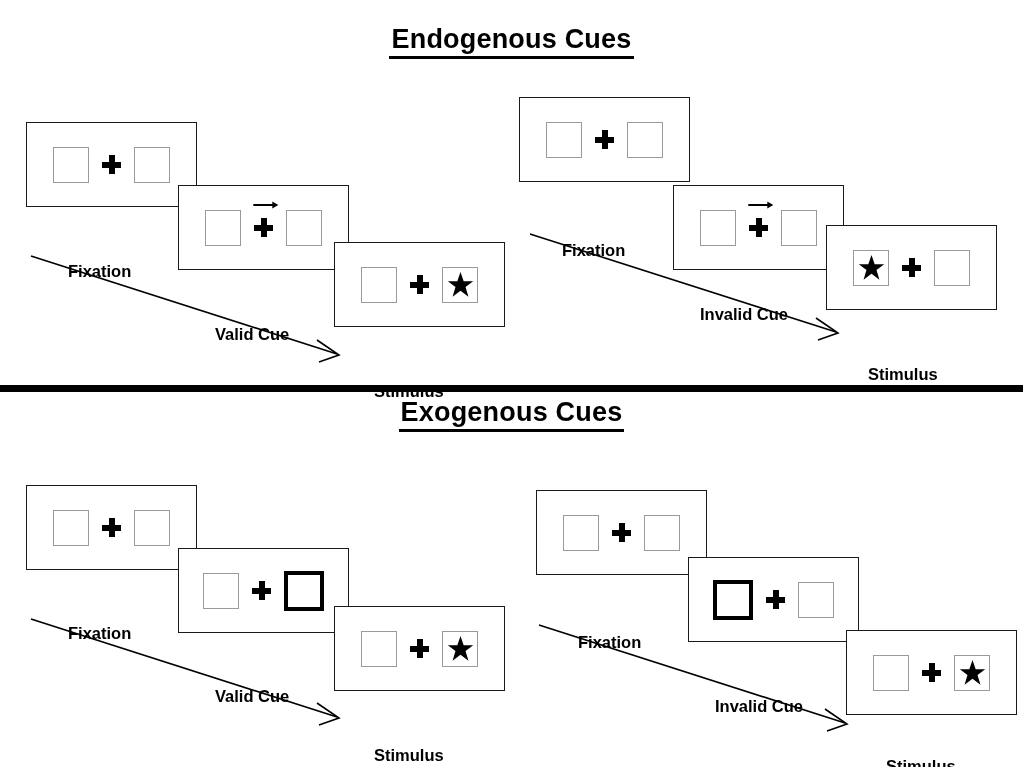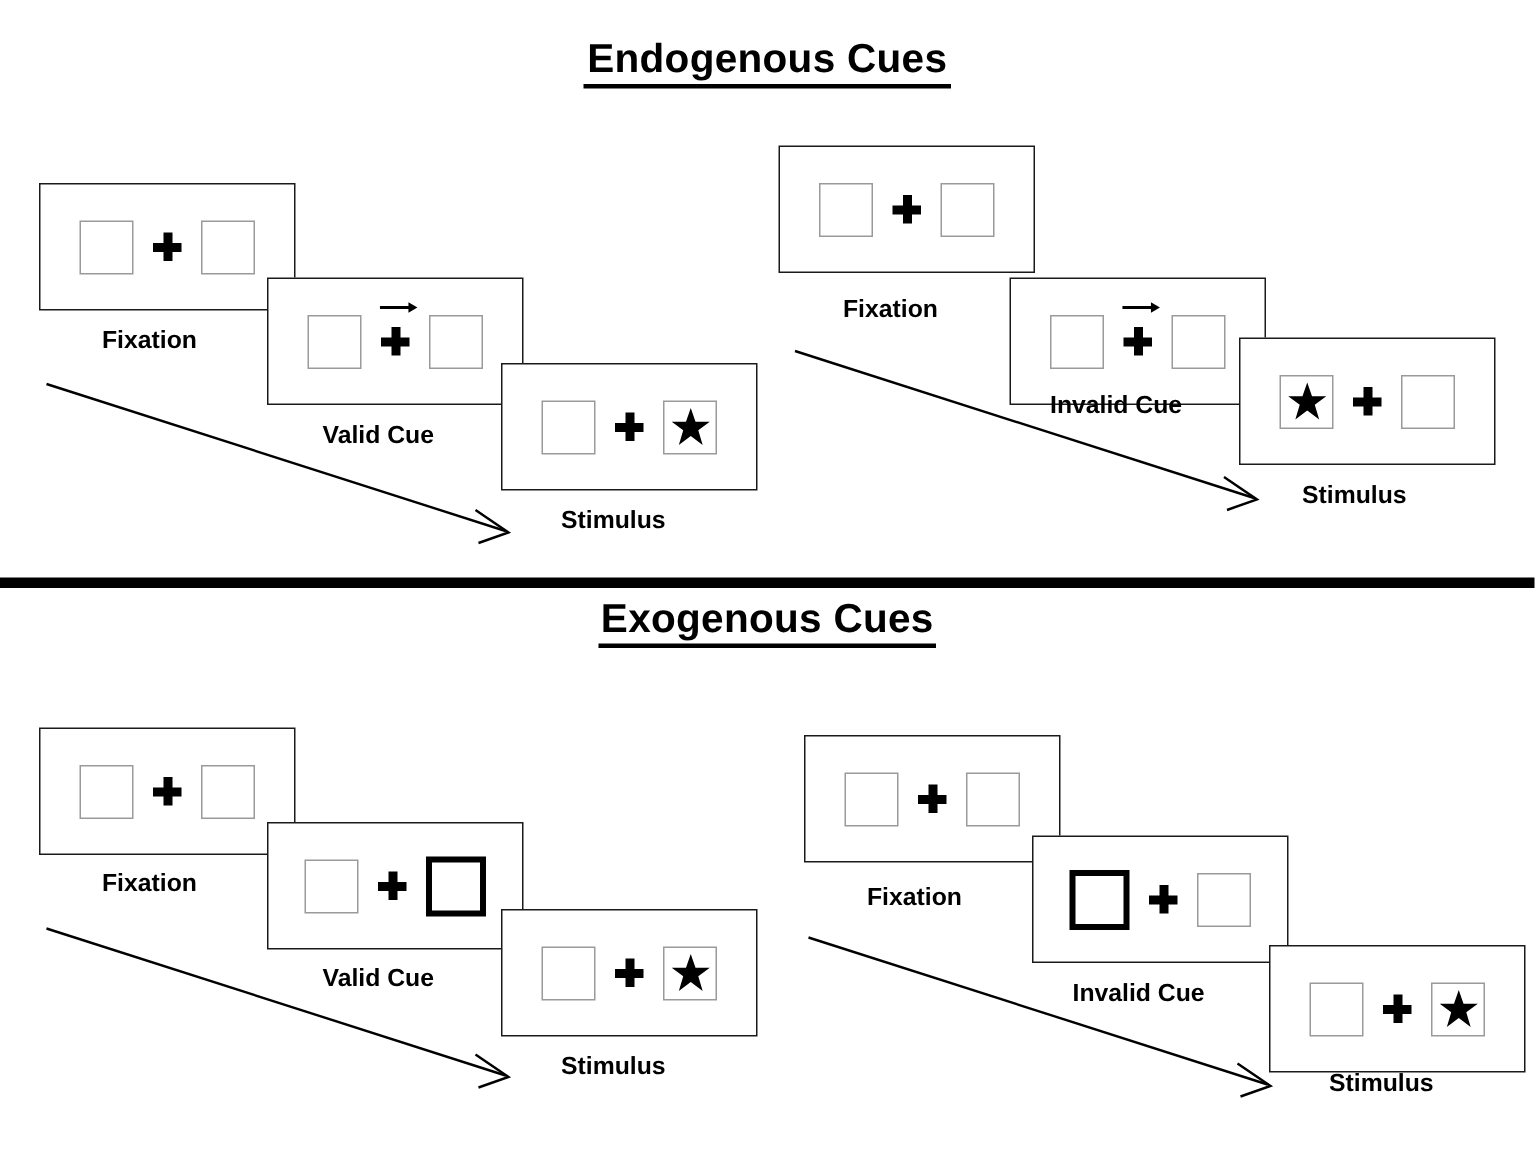--- a/index.html
+++ b/index.html
@@ -130,20 +130,21 @@
     display: block;
   }
 
   
   .stage-label {
     position: absolute;
     font-size: 16.5px;
     font-weight: bold;
     white-space: nowrap;
     z-index: 3;
+    margin-top: 44px;
   }
 
   
   .flow-arrow {
     position: absolute;
     z-index: 1;
     overflow: visible;
   }
 </style>
 </head>

